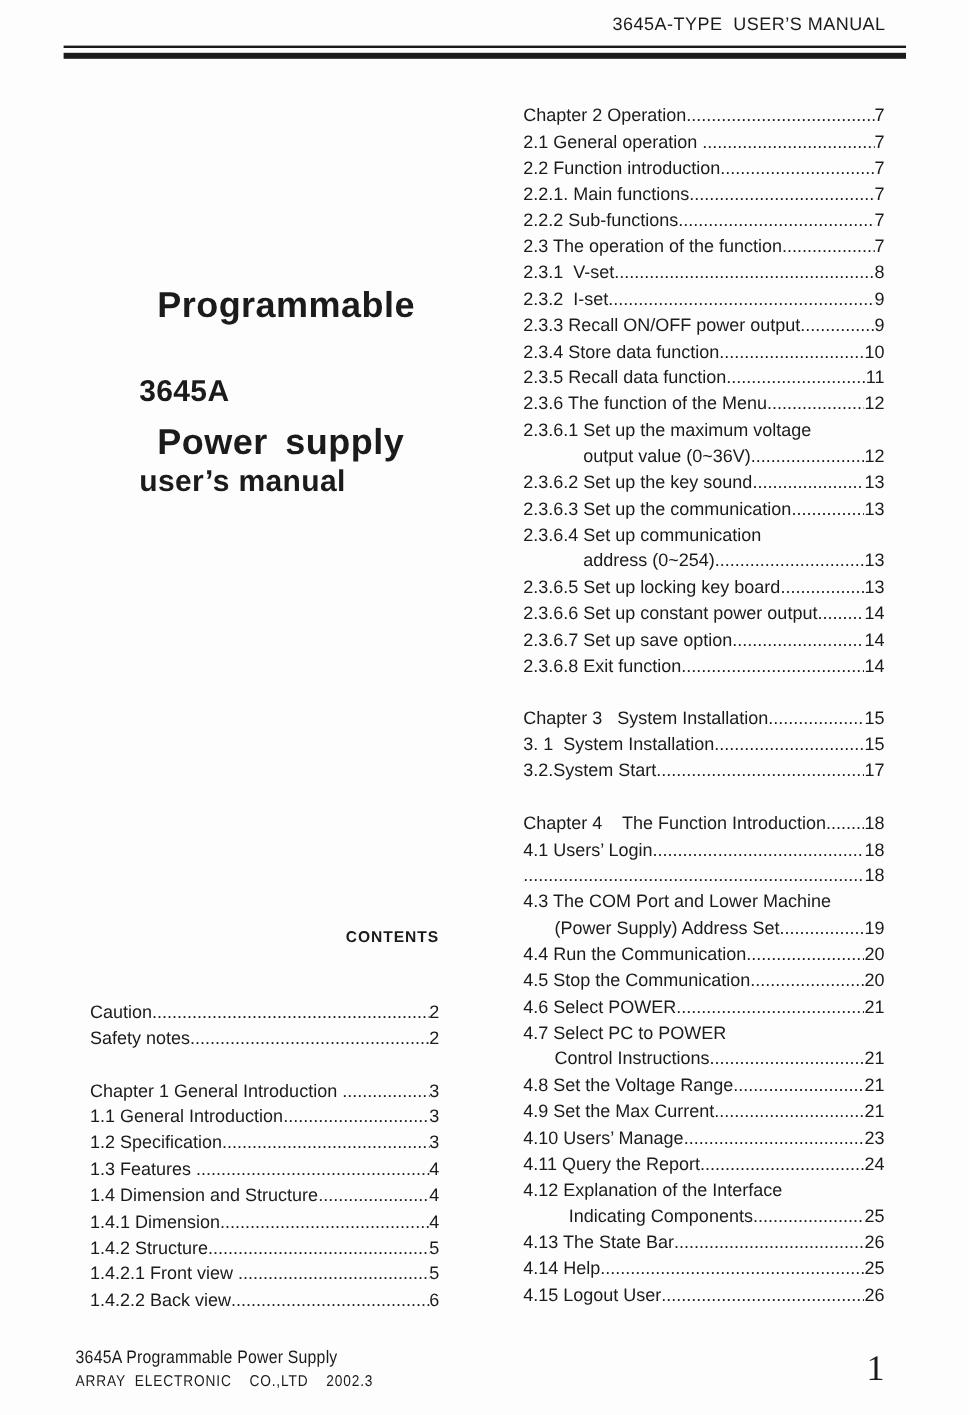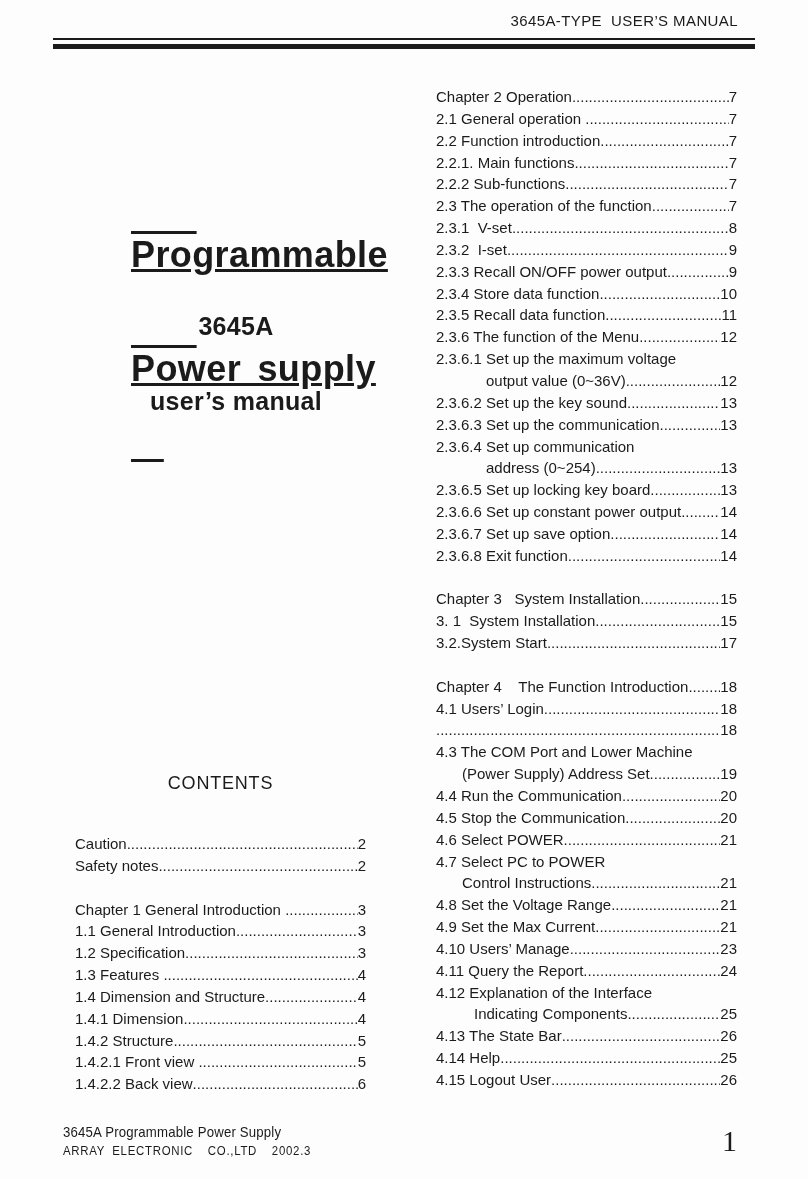--- a/index.html
+++ b/index.html
@@ -30,50 +30,49 @@
   }
   .header-rule .thin  { height: 2px; background: #1b1b1b; }
   .header-rule .space { height: 4px; }
   .header-rule .thick { height: 5px; background: #1b1b1b; }
 
   
   .cover-title {
     position: absolute;
     left: 131px;
     top: 160px;
-    font-size: 36px;
+    font-size: 30px;
     font-weight: bold;
     line-height: 38px;
     letter-spacing: 0.4px;
     word-spacing: 6px;
     white-space: pre;
-    text-decoration: underline;
   }
   .cover-sub {
     position: absolute;
-    left: 147px;
+    left: 116px;
     top: 264px;
     width: 178px;
-    text-align: center;
+    text-align: left;
     font-size: 25px;
     font-weight: bold;
     line-height: 25px;
     letter-spacing: 0.3px;
     white-space: pre;
   }
 
   
   .contents-heading {
     position: absolute;
     left: 75px;
     top: 773px;
     width: 291px;
-    text-align: center;
-    font-size: 18px;
-    font-weight: normal;
+    text-align: right;
+    font-size: 13px;
+    font-weight: bold;
     letter-spacing: 0.8px;
   }
 
   
   .toc {
     position: absolute;
     font-size: 15px;
   }
   .toc-left  { left: 75px;  top: 833px; width: 291px; }
   .toc-right { left: 436px; top: 86px;  width: 301px; }

